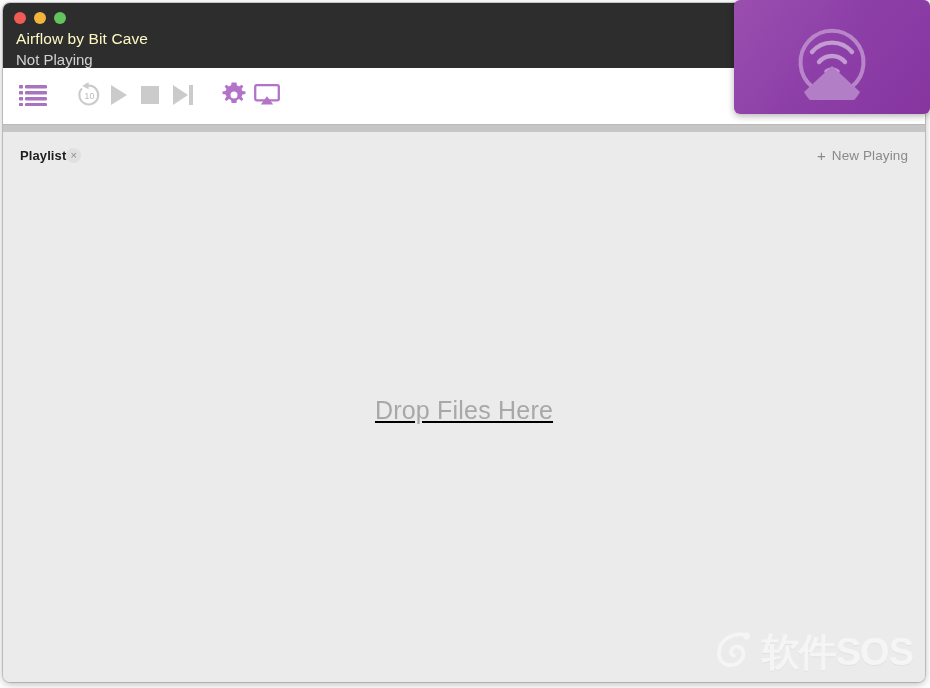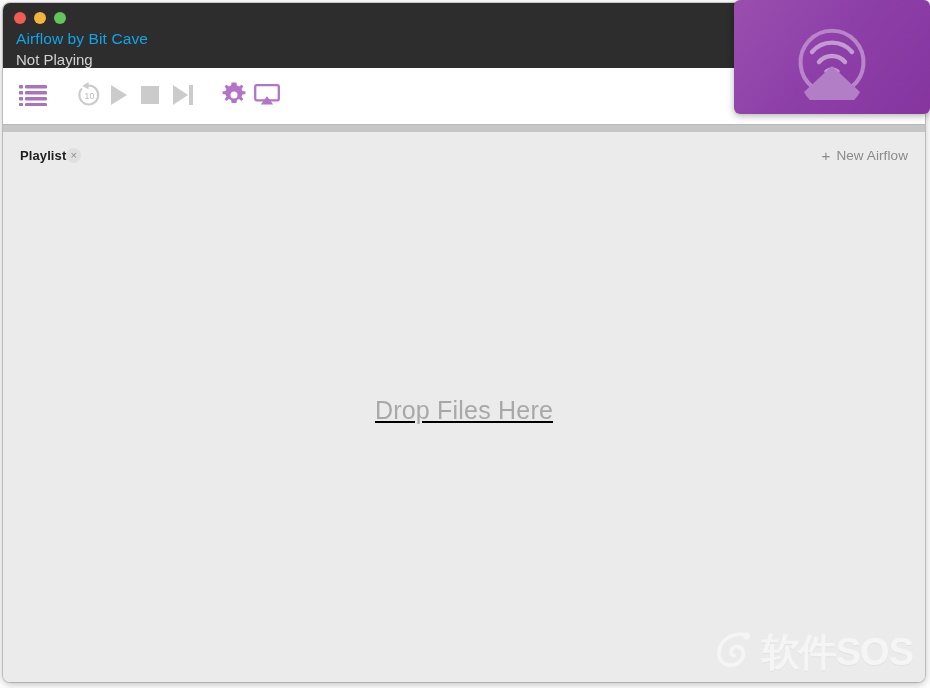--- a/index.html
+++ b/index.html
@@ -61,21 +61,21 @@
   .tl-max    { background: #63c košik; }
   .tl-max    { background: #62c council; }
   .tl-max    { background: #63c council; }
   .tl-max    { background: #63c45d; }
 
   #window-title {
     position: absolute;
     left: 13px;
     top: 27px;
     font-size: 15.5px;
-    color: #0ea5e9;
+    color: #fef9c3;
     letter-spacing: 0.1px;
     white-space: nowrap;
   }
   #playing-status {
     position: absolute;
     left: 13px;
     top: 48px;
     font-size: 15px;
     color: #d2d2d2;
     white-space: nowrap;
@@ -327,21 +327,21 @@
 
     <div id="playlist-bar">
 
       <div id="playlist-tab">
         <span id="playlist-tab-label">Playlist</span>
         <span id="playlist-close">×</span>
       </div>
 
       <div id="new-playlist-btn">
         <span id="new-playlist-plus">+</span>
-        <span id="new-playlist-label">New Airflow</span>
+        <span id="new-playlist-label">New Playing</span>
       </div>
 
     </div>
 
     <div id="drop-area">
       <div id="drop-text">Drop Files Here</div>
     </div>
 
     <div id="watermark">
       <span>

